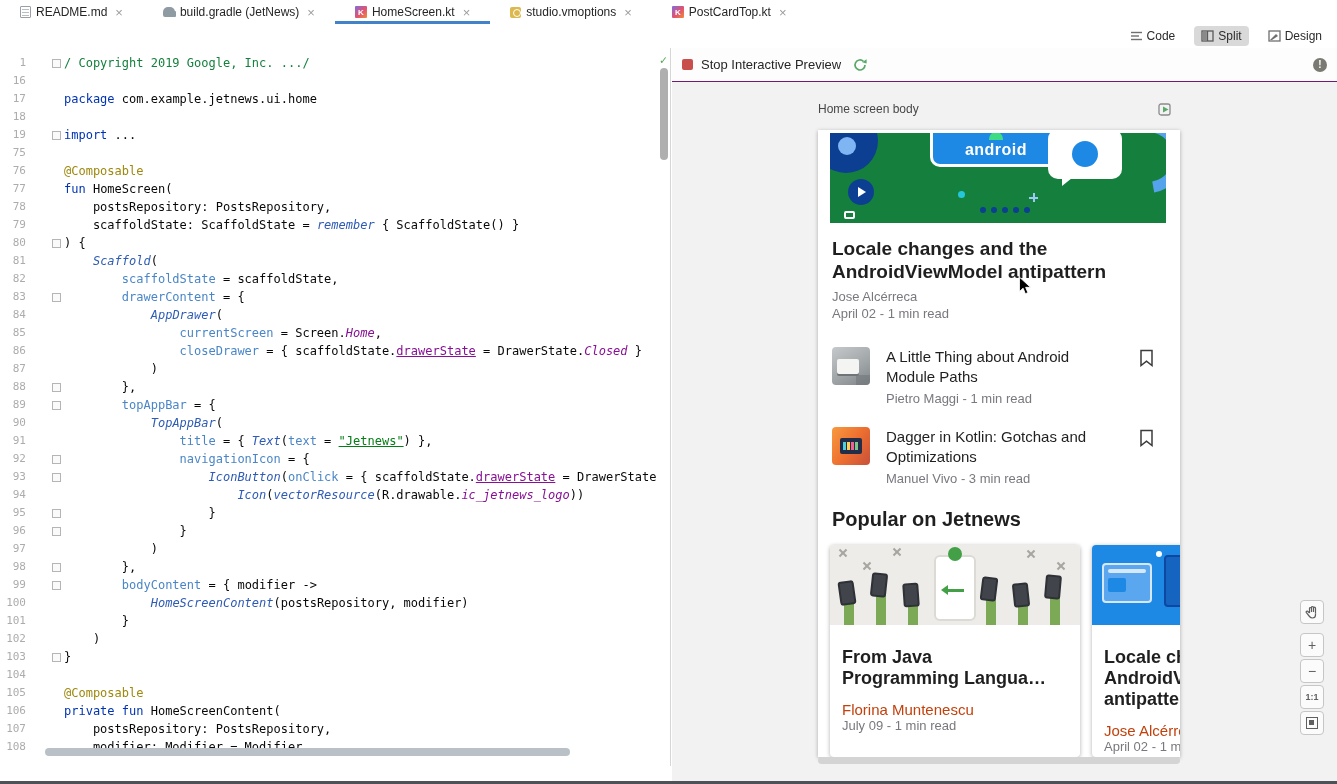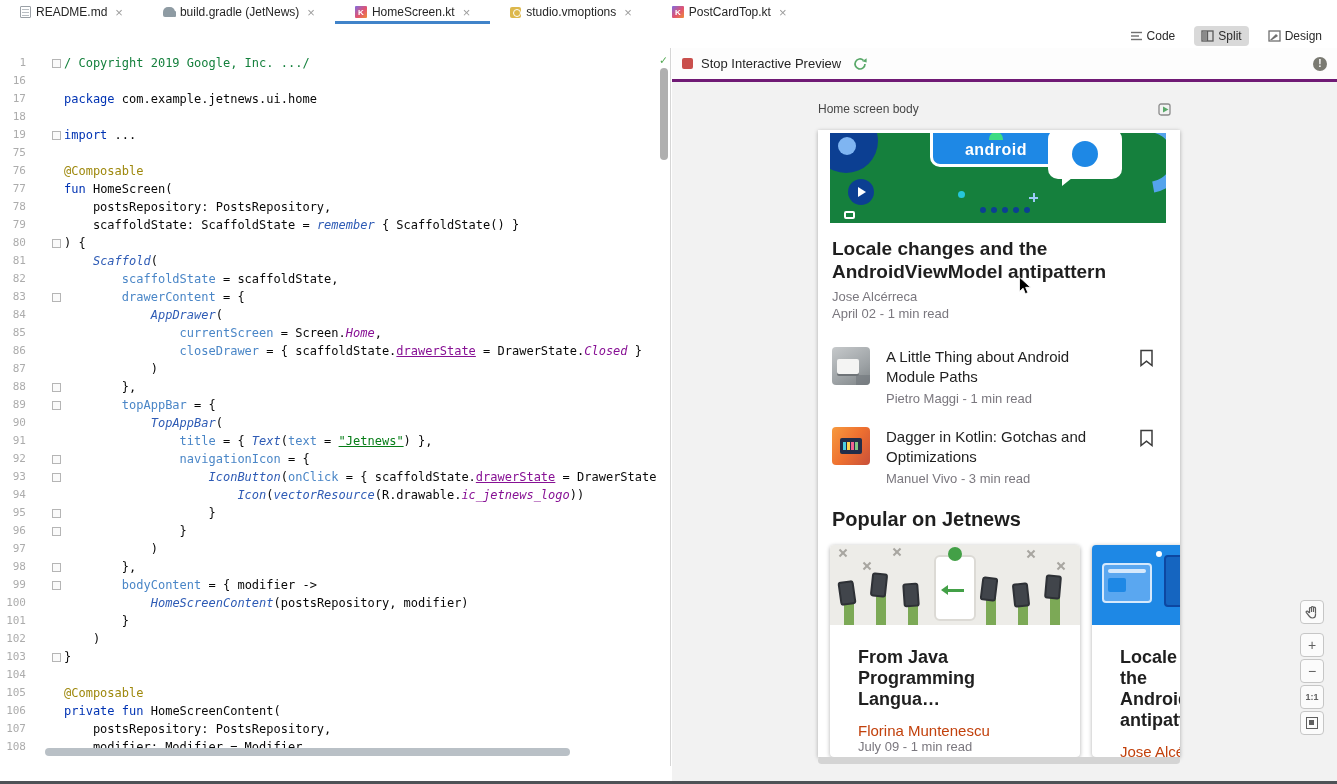--- a/index.html
+++ b/index.html
@@ -47,21 +47,21 @@
   .tf{color:#2E5BB5;font-style:italic}
   .te{color:#871094;font-style:italic}
   .tup{color:#871094;text-decoration:underline}
   .tc{color:#15803d}
   .check{position:absolute;right:3px;top:5px;color:#4FA84F;font-size:12px;font-weight:bold}
   .vthumb{position:absolute;right:2px;top:20px;width:8px;height:92px;background:#9B9B9B;border-radius:4px;opacity:.8}
   .hthumb{position:absolute;left:45px;top:700px;width:525px;height:8px;background:#B9C0C6;border-radius:4px}
 
   
   .preview{position:absolute;left:672px;top:48px;width:665px;height:718px;background:#F2F2F2}
-  .pheader{position:absolute;left:0;top:0;width:100%;height:34px;background:#FDFDFD;border-bottom:3px solid #701a75;
+  .pheader{position:absolute;left:0;top:0;width:100%;height:34px;background:#FDFDFD;border-bottom:1px solid #701a75;
      display:flex;align-items:center;padding:0 10px}
   .stop-sq{width:11px;height:11px;background:#C94F4C;border-radius:2px;margin-right:8px;flex:0 0 auto}
   .stop-label{font-size:13px;color:#262626;margin-right:12px}
   .refresh{display:inline-flex}
   .info-badge{margin-left:auto;width:14px;height:14px;border-radius:50%;background:#7A7A72;color:#fff;
      font-size:10px;font-weight:bold;display:flex;align-items:center;justify-content:center}
   .pbody{position:absolute;left:0;top:34px;right:0;bottom:0;overflow:hidden}
   .plabel-row{position:absolute;left:146px;top:20px;width:362px;display:flex;align-items:flex-end}
   .plabel{font-size:12px;color:#474747}
   .deploy{margin-left:auto;margin-right:8px;display:inline-flex}
@@ -122,21 +122,21 @@
   .ast{position:absolute;width:10px;height:10px}
   .ast::before,.ast::after{content:"";position:absolute;left:4px;top:0;width:2px;height:10px;background:#A8A6A0}
   .ast::before{transform:rotate(45deg)}
   .ast::after{transform:rotate(-45deg)}
   .img-locale{background:#1E88E5}
   .w1{position:absolute;left:10px;top:18px;width:50px;height:40px;background:#5AA7F0;border:2px solid #D6E9FC;border-radius:4px}
   .w1::before{content:"";position:absolute;left:4px;top:4px;right:4px;height:4px;background:#D6E9FC;border-radius:2px}
   .w1::after{content:"";position:absolute;left:4px;top:13px;width:18px;height:14px;background:#1E88E5;border-radius:2px}
   .w2{position:absolute;left:72px;top:10px;width:70px;height:52px;background:#1565C0;border:2px solid #0D47A1;border-radius:4px}
   .wdot{position:absolute;left:64px;top:6px;width:6px;height:6px;background:#fff;border-radius:50%}
-  .pc-body{padding:22px 28px 0}
+  .pc-body{padding:22px 12px 0}
   .pc-title{font-size:18px;line-height:21px;font-weight:700;color:#1F1F1F;white-space:pre-line}
   .pc-author{margin-top:13px;font-size:15px;line-height:15px;color:#c2410c}
   .pc-meta{margin-top:1px;font-size:13px;line-height:15px;color:#7A777E}
 
   
   .zoomcol{position:absolute;right:13px;top:518px;display:flex;flex-direction:column}
   .zbtn{width:24px;height:24px;background:#FBFBFB;border:1px solid #C6C6C6;border-radius:4px;
      display:grid;place-items:center;color:#5F5F5F;font-size:14px;line-height:1;margin-bottom:2px}
   .zbtn.hand{margin-bottom:9px}
   .zbtn.ratio{font-size:9px;font-weight:bold}

